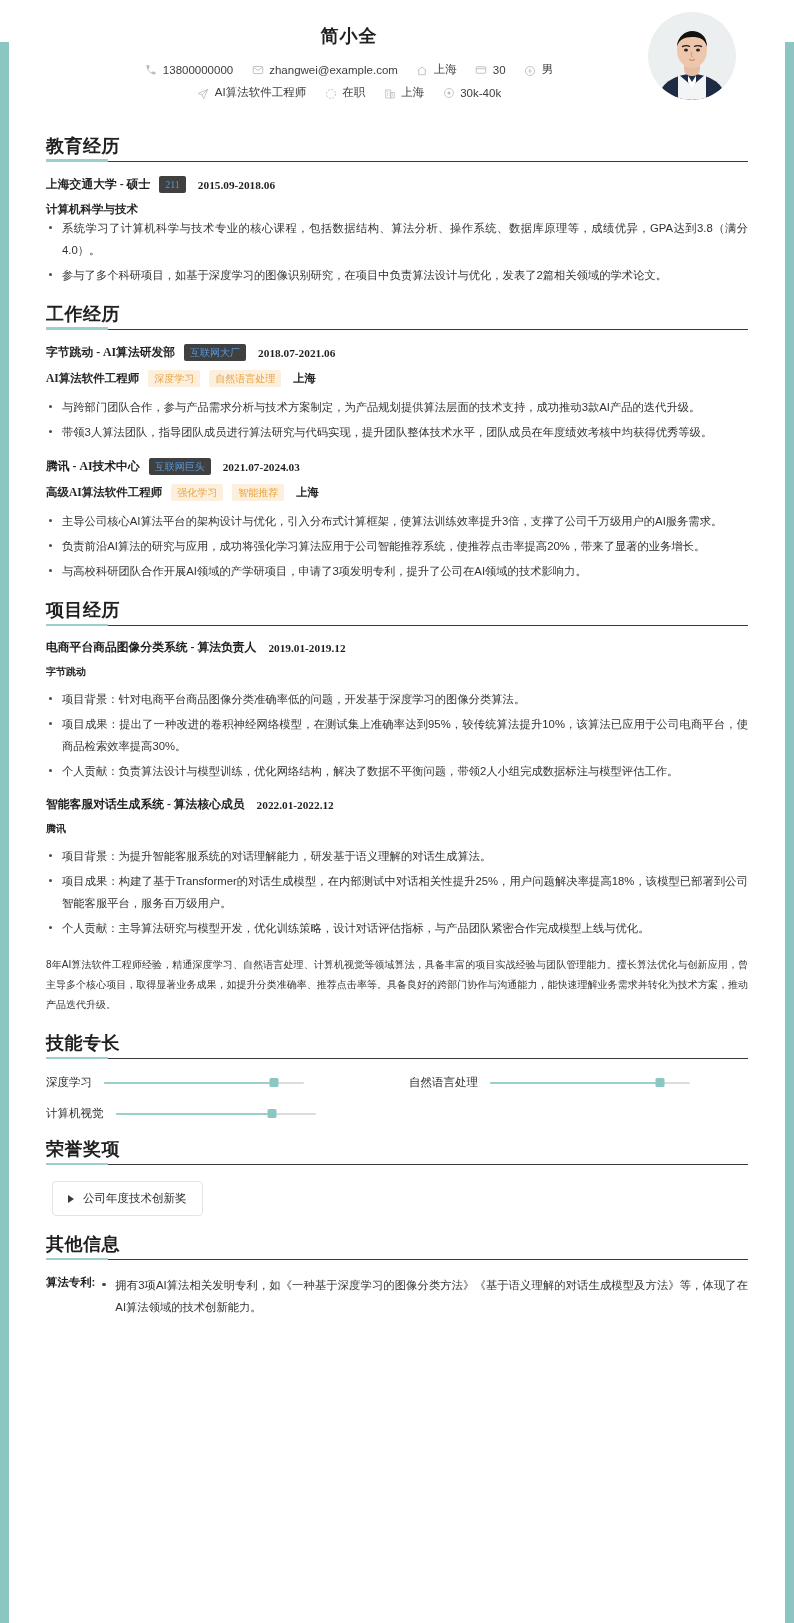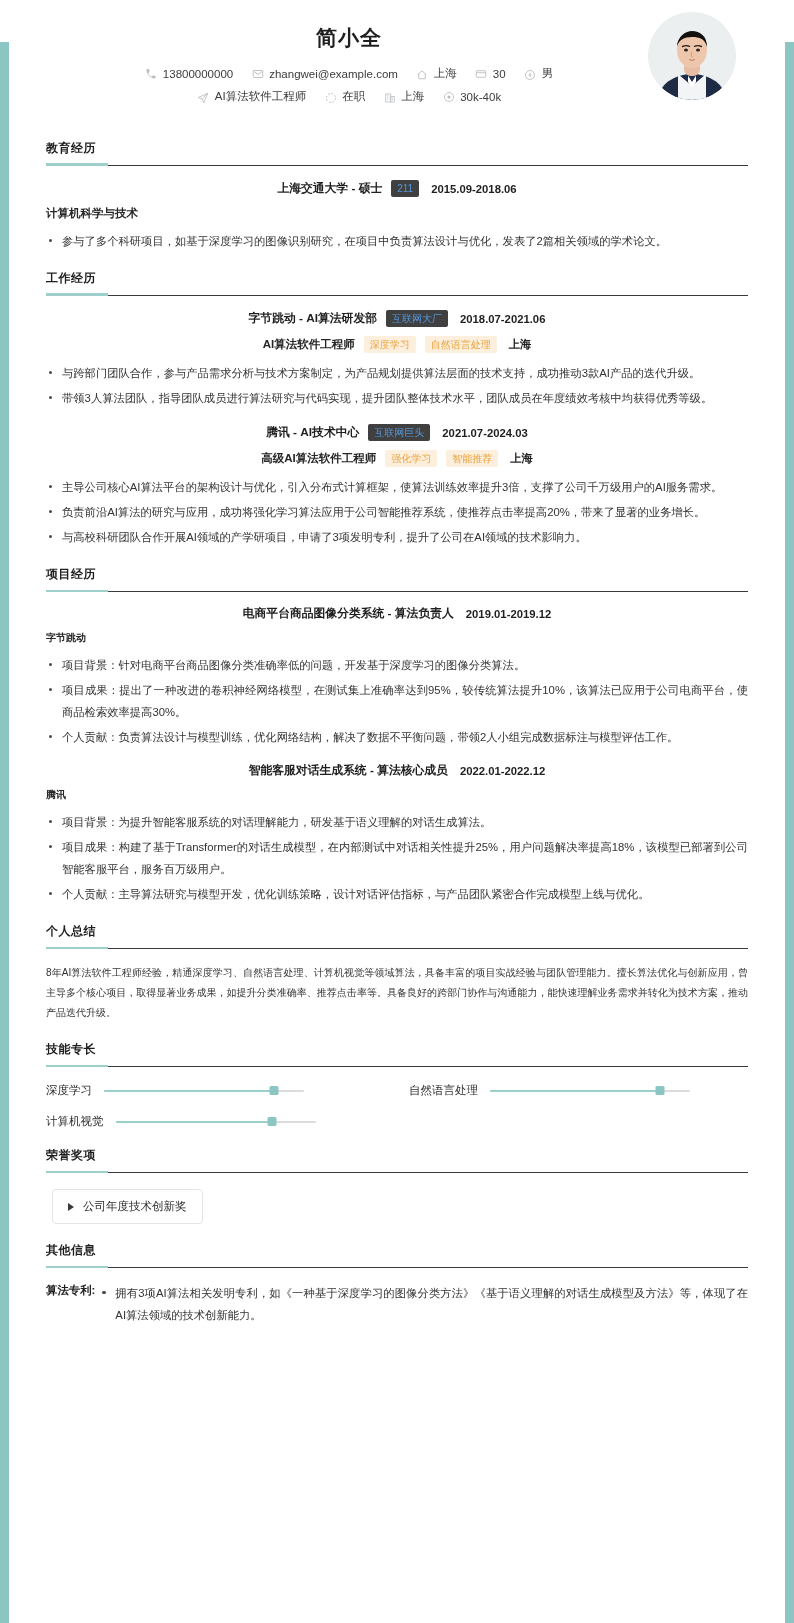--- a/index.html
+++ b/index.html
@@ -31,21 +31,21 @@
   .inner { padding: 0 46px 0 46px; }
 
   
   .header {
     position: relative;
     padding: 18px 0 10px 0;
     min-height: 118px;
   }
   .name {
     text-align: center;
-    font-size: 21px;
+    font-size: 18px;
     font-weight: bold;
     letter-spacing: 1px;
     color: #1f1f1f;
     padding-right: 96px;
     margin: 6px 0 14px 0;
   }
   .meta-row {
     display: flex;
     justify-content: center;
     align-items: center;
@@ -88,27 +88,26 @@
   
   .section { margin-top: 16px; }
   .sec-head {
     position: relative;
     display: block;
     padding-bottom: 4px;
     margin-bottom: 14px;
   }
   .sec-title {
     display: inline-block;
-    font-size: 12px;
+    font-size: 18px;
     font-weight: bold;
     color: #1f1f1f;
     letter-spacing: .5px;
     position: relative;
     z-index: 2;
-    padding-bottom: 5px;
     background: #fff;
     padding-right: 6px;
   }
   .sec-rule {
     position: absolute;
     left: 0; right: 0; bottom: 0;
     height: 1.3px;
     background: #3a3a3a;
   }
   .sec-accent {
@@ -119,22 +118,23 @@
     background: #9ed0cb;
     z-index: 3;
   }
 
   
   .entry { margin-bottom: 15px; }
   .entry:last-child { margin-bottom: 4px; }
   .e-line {
     display: flex;
     align-items: center;
-    justify-content: center;
+    justify-content: flex-start;
     margin-bottom: 9px;
+    font-family: Liberation Serif, serif;
   }
   .e-left {
     display: flex;
     align-items: center;
     flex-wrap: wrap;
     gap: 0;
     min-width: 0;
   }
   .e-title {
     font-size: 11.8px;
@@ -152,21 +152,20 @@
     font-size: 11.3px;
     font-weight: bold;
     color: #1f1f1f;
     white-space: nowrap;
     margin-left: 12px;
   }
   .e-major {
     font-size: 11.5px;
     font-weight: bold;
     color: #262626;
-    margin-bottom: 9px;
   }
   .e-org {
     font-size: 10px;
     font-weight: bold;
     color: #262626;
     margin-bottom: 9px;
   }
 
   .tag {
     display: inline-block;
@@ -431,20 +430,21 @@
           <div class="entry">
             <div class="e-line">
               <div class="e-left">
                 <span class="e-title">上海交通大学 - 硕士</span>
                 <span class="tag blue">211</span>
               </div>
               <div class="e-right">2015.09-2018.06</div>
             </div>
             <div class="e-major">计算机科学与技术</div>
             <ul class="bullets">
+              <li>系统学习了计算机科学与技术专业的核心课程，包括数据结构、算法分析、操作系统、数据库原理等，成绩优异，GPA达到3.8（满分4.0）。</li>
               <li>参与了多个科研项目，如基于深度学习的图像识别研究，在项目中负责算法设计与优化，发表了2篇相关领域的学术论文。</li>
             </ul>
           </div>
         </div>
     </div>
 
     <div class="section">
       <div class="sec-head">
         <span class="sec-title">工作经历</span>
         <span class="sec-rule"></span>
@@ -529,25 +529,20 @@
             <ul class="bullets">
               <li>项目背景：为提升智能客服系统的对话理解能力，研发基于语义理解的对话生成算法。</li>
               <li>项目成果：构建了基于Transformer的对话生成模型，在内部测试中对话相关性提升25%，用户问题解决率提高18%，该模型已部署到公司智能客服平台，服务百万级用户。</li>
               <li>个人贡献：主导算法研究与模型开发，优化训练策略，设计对话评估指标，与产品团队紧密合作完成模型上线与优化。</li>
             </ul>
           </div>
         </div>
     </div>
 
     <div class="section">
-      <div class="sec-head">
-        <span class="sec-title">个人总结</span>
-        <span class="sec-rule"></span>
-        <span class="sec-accent"></span>
-      </div>
       <p class="para">8年AI算法软件工程师经验，精通深度学习、自然语言处理、计算机视觉等领域算法，具备丰富的项目实战经验与团队管理能力。擅长算法优化与创新应用，曾主导多个核心项目，取得显著业务成果，如提升分类准确率、推荐点击率等。具备良好的跨部门协作与沟通能力，能快速理解业务需求并转化为技术方案，推动产品迭代升级。</p>
     </div>
 
     <div class="section">
       <div class="sec-head">
         <span class="sec-title">技能专长</span>
         <span class="sec-rule"></span>
         <span class="sec-accent"></span>
       </div>
       <div class="skills-grid" id="skills-body">

